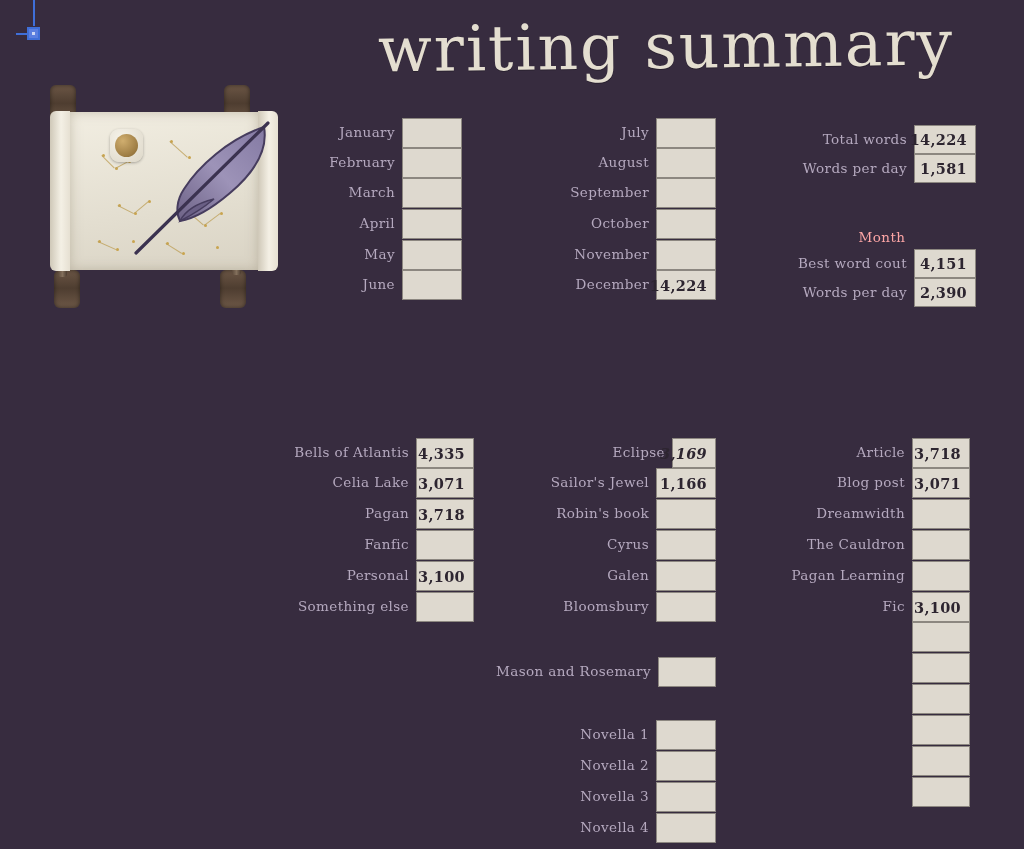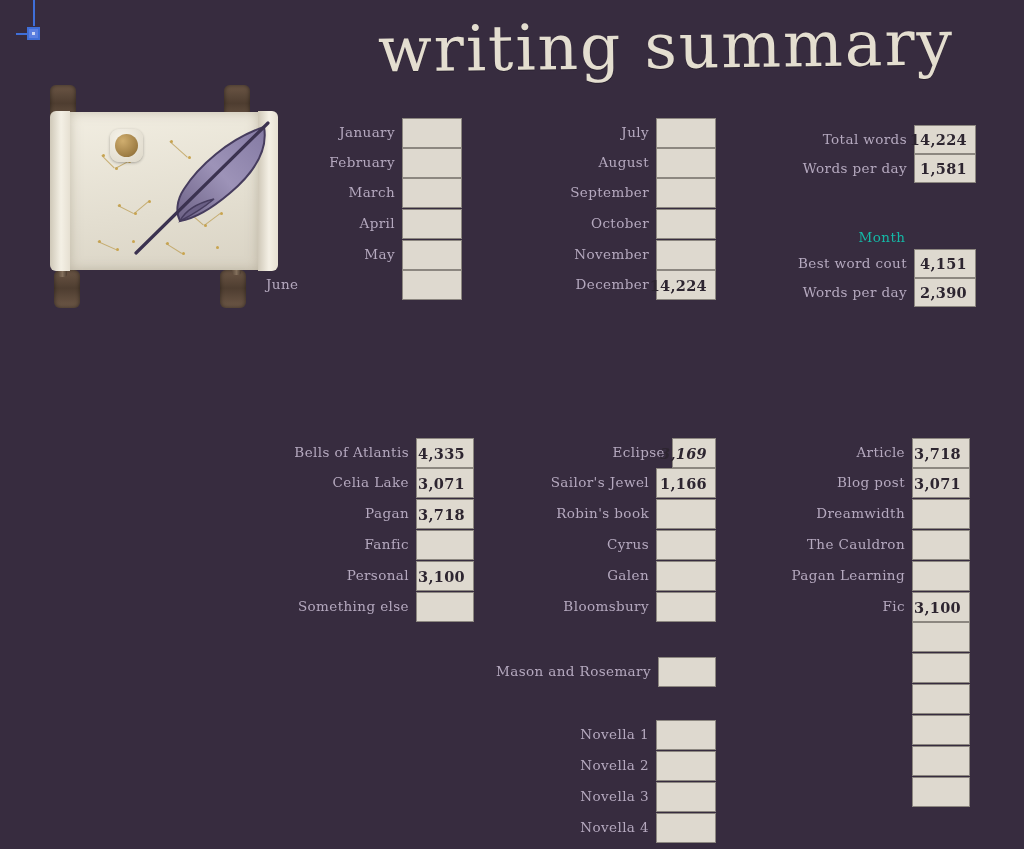--- a/index.html
+++ b/index.html
@@ -75,21 +75,21 @@
     font-size:14.5px;
     font-weight:700;
     display:flex;
     align-items:center;
     justify-content:flex-end;
     padding-right:8px;
     letter-spacing:.3px;
   }
   .section-head{
     position:absolute;
-    color:#14b8a6;
+    color:#fca5a5;
     font-family:"DejaVu Serif", serif;
     font-size:13.5px;
     text-align:center;
     letter-spacing:.4px;
   }
 </style>
 </head>
 <body>
 
 <div class="canvas">
@@ -166,21 +166,21 @@
       <span class="cell" style="width:60px;height:30px;"></span>
     </div>
     <div class="row" style="left:250px;top:209px;width:196px;height:30px;">
       <span class="label">April</span>
       <span class="cell" style="width:60px;height:30px;"></span>
     </div>
     <div class="row" style="left:250px;top:240px;width:196px;height:30px;">
       <span class="label">May</span>
       <span class="cell" style="width:60px;height:30px;"></span>
     </div>
-    <div class="row" style="left:250px;top:270px;width:196px;height:30px;justify-content:space-between;">
+    <div class="row" style="left:250px;top:270px;width:196px;height:30px;">
       <span class="label">June</span>
       <span class="cell" style="width:60px;height:30px;"></span>
     </div>
   </div>
 
   <div>
     <div class="row" style="left:500px;top:118px;width:200px;height:30px;">
       <span class="label">July</span>
       <span class="cell" style="width:60px;height:30px;"></span>
     </div>

